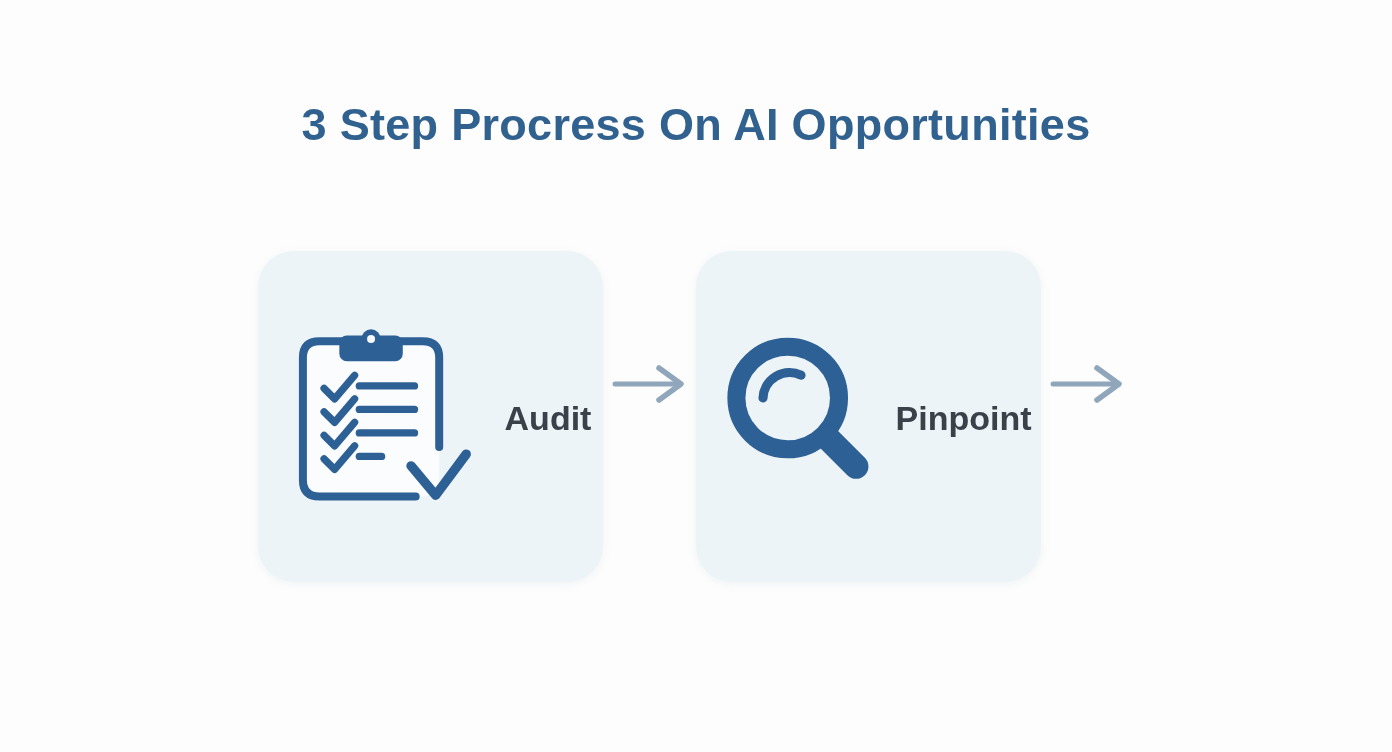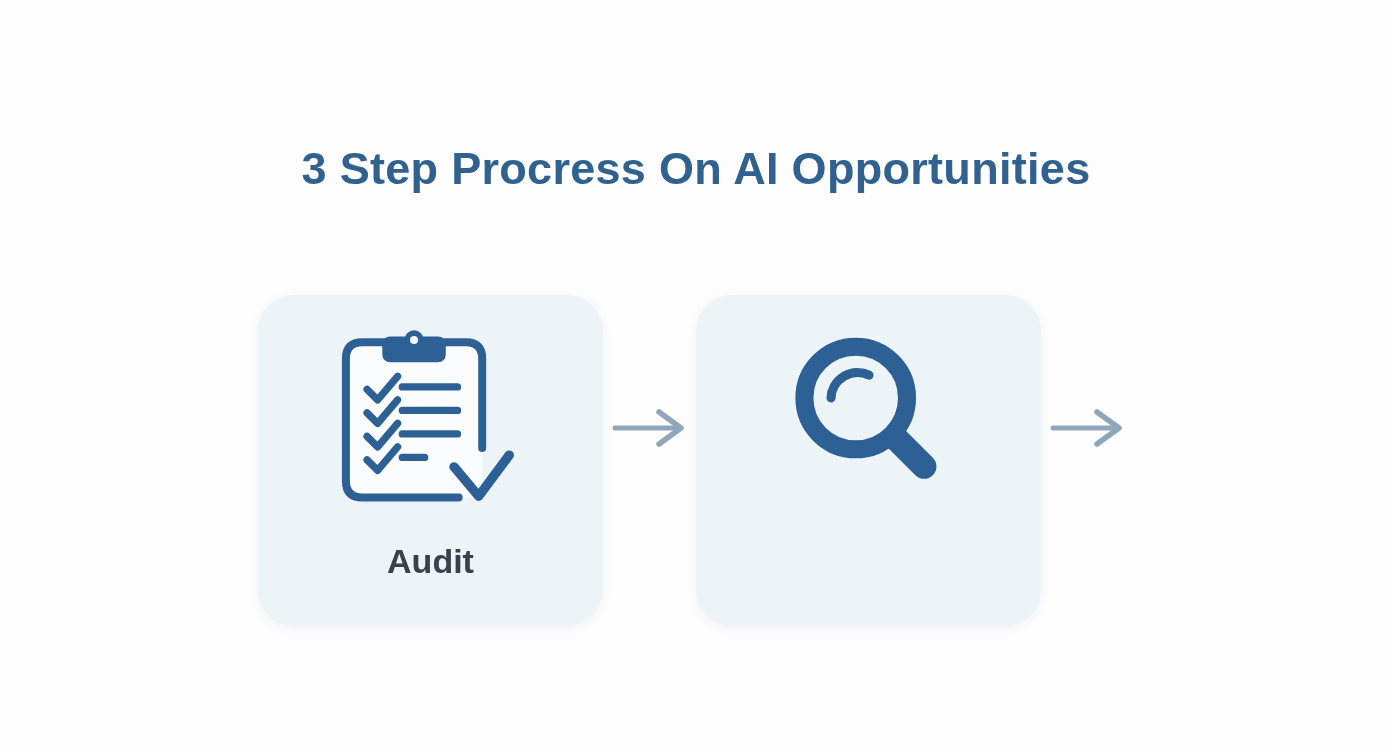--- a/index.html
+++ b/index.html
@@ -22,37 +22,37 @@
   .header {
     padding-top: 99px;
     text-align: center;
   }
   .title {
     font-size: 45px;
     line-height: 52px;
     font-weight: bold;
     color: var(--title);
     letter-spacing: 0.3px;
-    margin-top: 44px;
   }
   .row {
     margin-top: 100px;
     display: flex;
     justify-content: center;
     align-items: flex-start;
   }
   .card {
     width: 345px;
     height: 331px;
     background: var(--card-bg);
     border-radius: 36px;
     display: flex;
-    flex-direction: column;
+    flex-direction: row;
     align-items: center;
     box-shadow: 0 2px 8px rgba(160, 180, 200, 0.14);
+    justify-content: center;
   }
   .icon-box {
     height: 244px;
     display: flex;
     align-items: center;
     justify-content: center;
     overflow: visible;
   }
   .step-label {
     margin-top: 2px;
@@ -125,20 +125,21 @@
   </div>
 
   <div class="card">
     <div class="icon-box">
       <svg width="190" height="190" viewBox="0 0 100 100">
         <circle class="ic-stroke" stroke-width="9.5" cx="43" cy="40" r="27"></circle>
         <path class="ic-stroke" stroke-width="4.8" d="M30,40 A14,14 0 0 1 50,28"></path>
         <path class="ic-stroke" stroke-width="13" d="M64,61 L79,76"></path>
       </svg>
     </div>
+    <div class="step-label">Pinpoint</div>
   </div>
 
   <div class="arrow-wrap">
     <svg width="78" height="44" viewBox="0 0 78 44">
       <path class="arrow-stroke" stroke-width="5" d="M4,22 H66"></path>
       <path class="arrow-stroke" stroke-width="5.5" d="M48,6 L70,22 L48,38"></path>
     </svg>
   </div>
 
 

